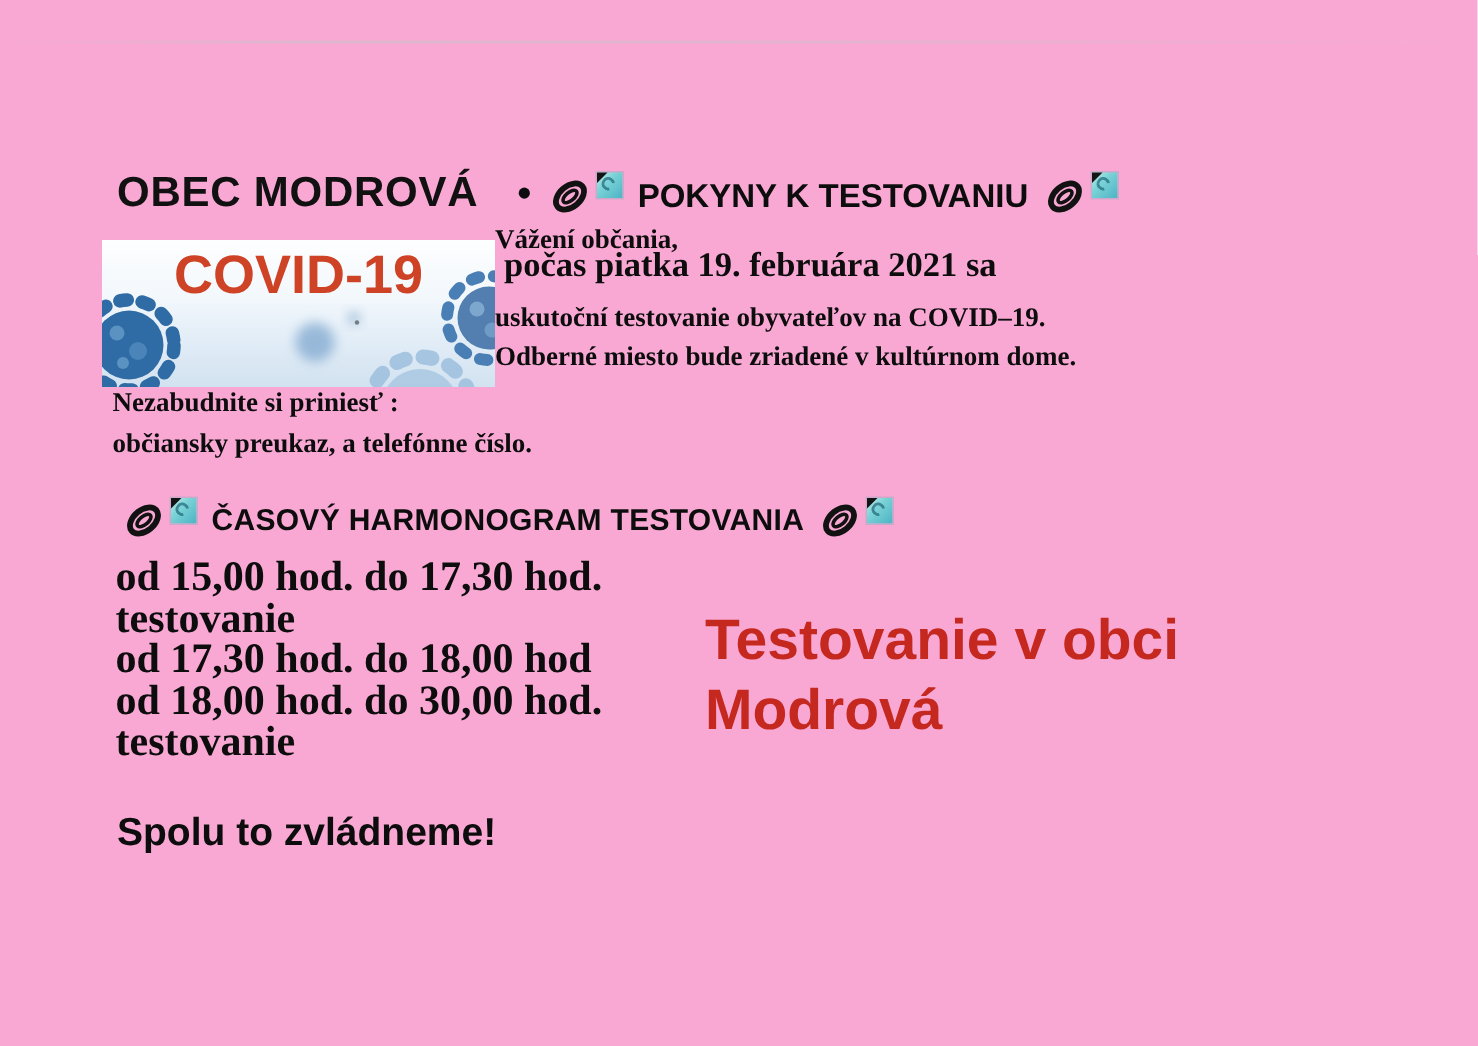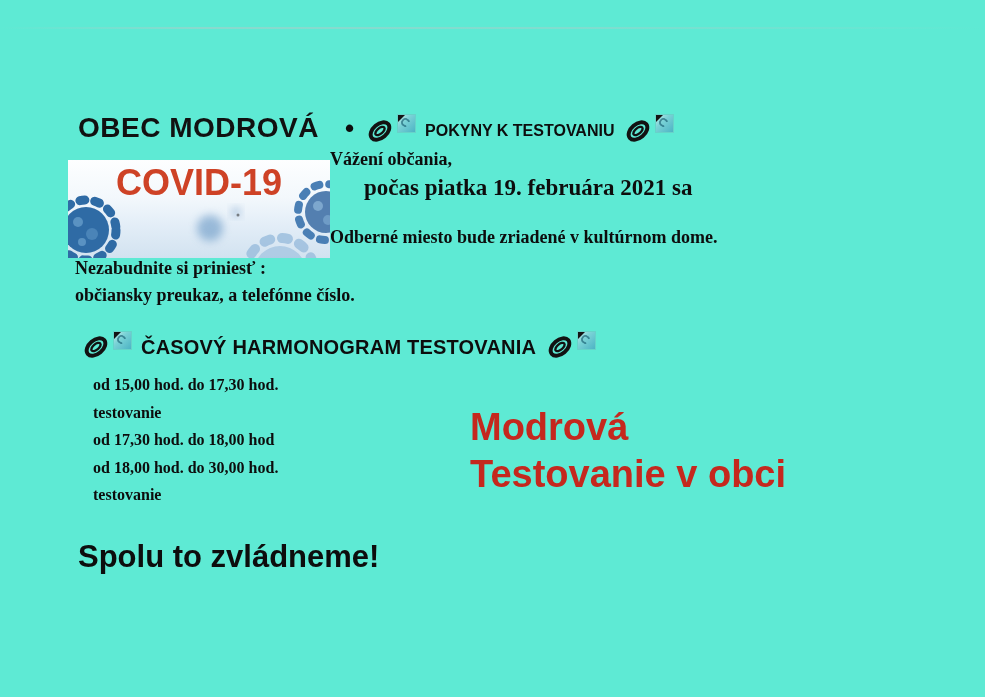--- a/index.html
+++ b/index.html
@@ -1,20 +1,20 @@
 <!DOCTYPE html>
 <html><head>
 <meta charset="utf-8">
 <style>
   * { margin:0; padding:0; box-sizing:border-box; }
   html,body { background:#ffffff; }
   .page {
     position:relative;
     width:985px; height:697px;
-    background:#5eead4;
+    background:#f9a8d4;
     overflow:hidden;
     font-family:"Liberation Sans", sans-serif;
     color:#0d0d0d;
   }
   .scan-line {
     position:absolute; left:0; top:27px; width:985px; height:2px;
     background:linear-gradient(90deg, rgba(200,205,205,0) 0%, rgba(190,198,198,0.45) 20%, rgba(190,198,198,0.35) 60%, rgba(200,205,205,0) 100%);
   }
   
   .village-title {
@@ -52,48 +52,48 @@
     border:2px solid rgba(18,85,105,0.6);
     border-right-color:transparent;
     transform:rotate(35deg);
     display:block;
   }
   .obj-corner {
     position:absolute; left:0; top:0; width:0; height:0; display:block;
     border-top:7px solid #141414; border-right:7px solid transparent;
   }
   .icon-gap-s { margin:0 2px 0 2px; align-self:flex-start; }
-  .head-text { font-size:16px; font-weight:bold; margin:0 8px; white-space:nowrap; }
+  .head-text { font-size:22px; font-weight:bold; margin:0 8px; white-space:nowrap; }
   .harmonogram-line .head-text { font-size:20px; letter-spacing:0.2px; }
   
   .sans-line { position:absolute; font-size:18px; font-weight:bold; white-space:nowrap;font-family:Liberation Serif, serif; }
   .serif-line { position:absolute; font-family:"Liberation Serif", serif; font-size:23px; font-weight:bold; white-space:nowrap; }
   .greeting   { left:330px; top:149px; }
-  .date-line  { left:336px; top:175px;margin-left:28px; }
+  .date-line  { left:336px; top:164px; }
   .body-line2 { left:330px; top:201px; }
   .body-line3 { left:330px; top:227px; }
   .bring1 { left:75px; top:258px; }
   .bring2 { left:75px; top:285px; }
   
   .schedule {
-    position:absolute; left:93px; top:371px;
+    position:absolute; left:77px; top:371px;
     font-family:"Liberation Serif", serif;
-    font-size:16px; font-weight:bold;
+    font-size:28px; font-weight:bold;
     line-height:27.5px;
     color:#0d0d0d;
   }
   .schedule div { white-space:nowrap; }
   
   .highlight {
     position:absolute; left:470px; top:404px;
     color:#c5281e;
     font-size:38px; font-weight:bold;
     line-height:47px;
   }
-  .slogan { position:absolute; left:78px; top:539px; font-size:31px; font-weight:bold; }
+  .slogan { position:absolute; left:78px; top:539px; font-size:26px; font-weight:bold; }
 </style>
 </head>
 <body>
 
 <div class="page">
 
   <div class="scan-line"></div>
 
   <div class="village-title">OBEC MODROVÁ</div>
 
@@ -153,20 +153,21 @@
       </g>
     </svg>
     <span class="obj-icon icon-gap-s">
       <span class="obj-swirl"></span>
       <span class="obj-corner"></span>
     </span>
   </div>
 
   <div class="sans-line greeting">Vážení občania,</div>
   <div class="serif-line date-line">počas piatka 19. februára 2021 sa</div>
+  <div class="sans-line body-line2">uskutoční testovanie obyvateľov na COVID–19.</div>
   <div class="sans-line body-line3">Odberné miesto bude zriadené v kultúrnom dome.</div>
 
   <div class="sans-line bring1">Nezabudnite si priniesť :</div>
   <div class="sans-line bring2">občiansky preukaz, a telefónne číslo.</div>
 
   <div class="icon-line harmonogram-line">
     <svg class="clip" viewBox="0 0 28 28">
       <g transform="rotate(-40 14 14)">
         <ellipse cx="14" cy="14" rx="10" ry="6.5" fill="none" stroke="#121212" stroke-width="3.6"></ellipse>
         <ellipse cx="14" cy="14" rx="5.2" ry="2.6" fill="none" stroke="#121212" stroke-width="2.2"></ellipse>
@@ -191,19 +192,19 @@
 
   <div class="schedule">
     <div>od 15,00 hod. do 17,30 hod.</div>
     <div>testovanie</div>
     <div>od 17,30 hod. do 18,00 hod</div>
     <div>od 18,00 hod. do 30,00 hod.</div>
     <div>testovanie</div>
   </div>
 
   <div class="highlight">
+    <div>Testovanie v obci</div>
     <div>Modrová</div>
-    <div>Testovanie v obci</div>
   </div>
 
   <div class="slogan">Spolu to zvládneme!</div>
 
 </div>
 
 </body></html>

